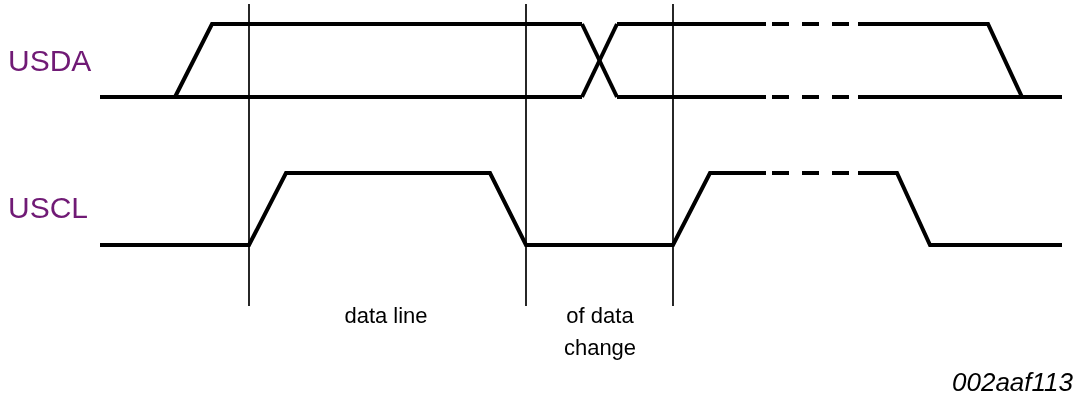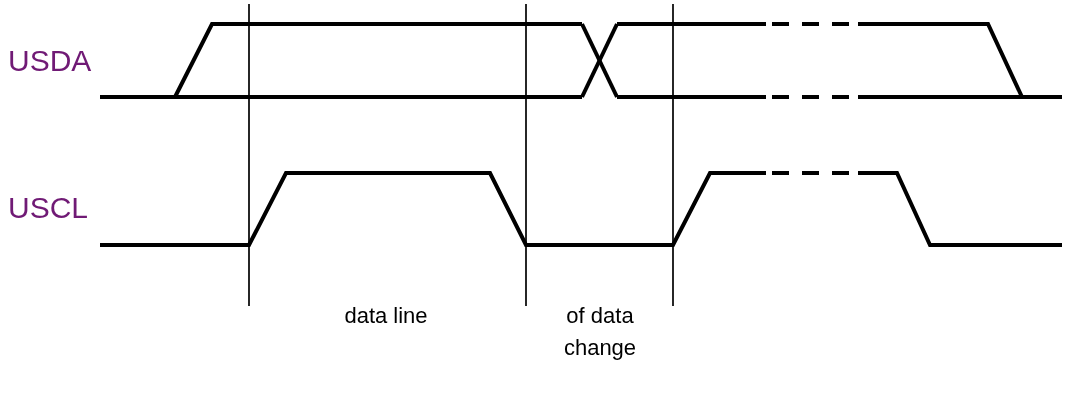--- a/index.html
+++ b/index.html
@@ -85,14 +85,15 @@
 
   <div class="annotation region1">
     <span>data line</span>
   </div>
 
   <div class="annotation region2">
     <span>of data</span>
     <span>change</span>
   </div>
 
+  <div class="figure-id">002aaf113</div>
 
 </div>
 
 </body></html>

